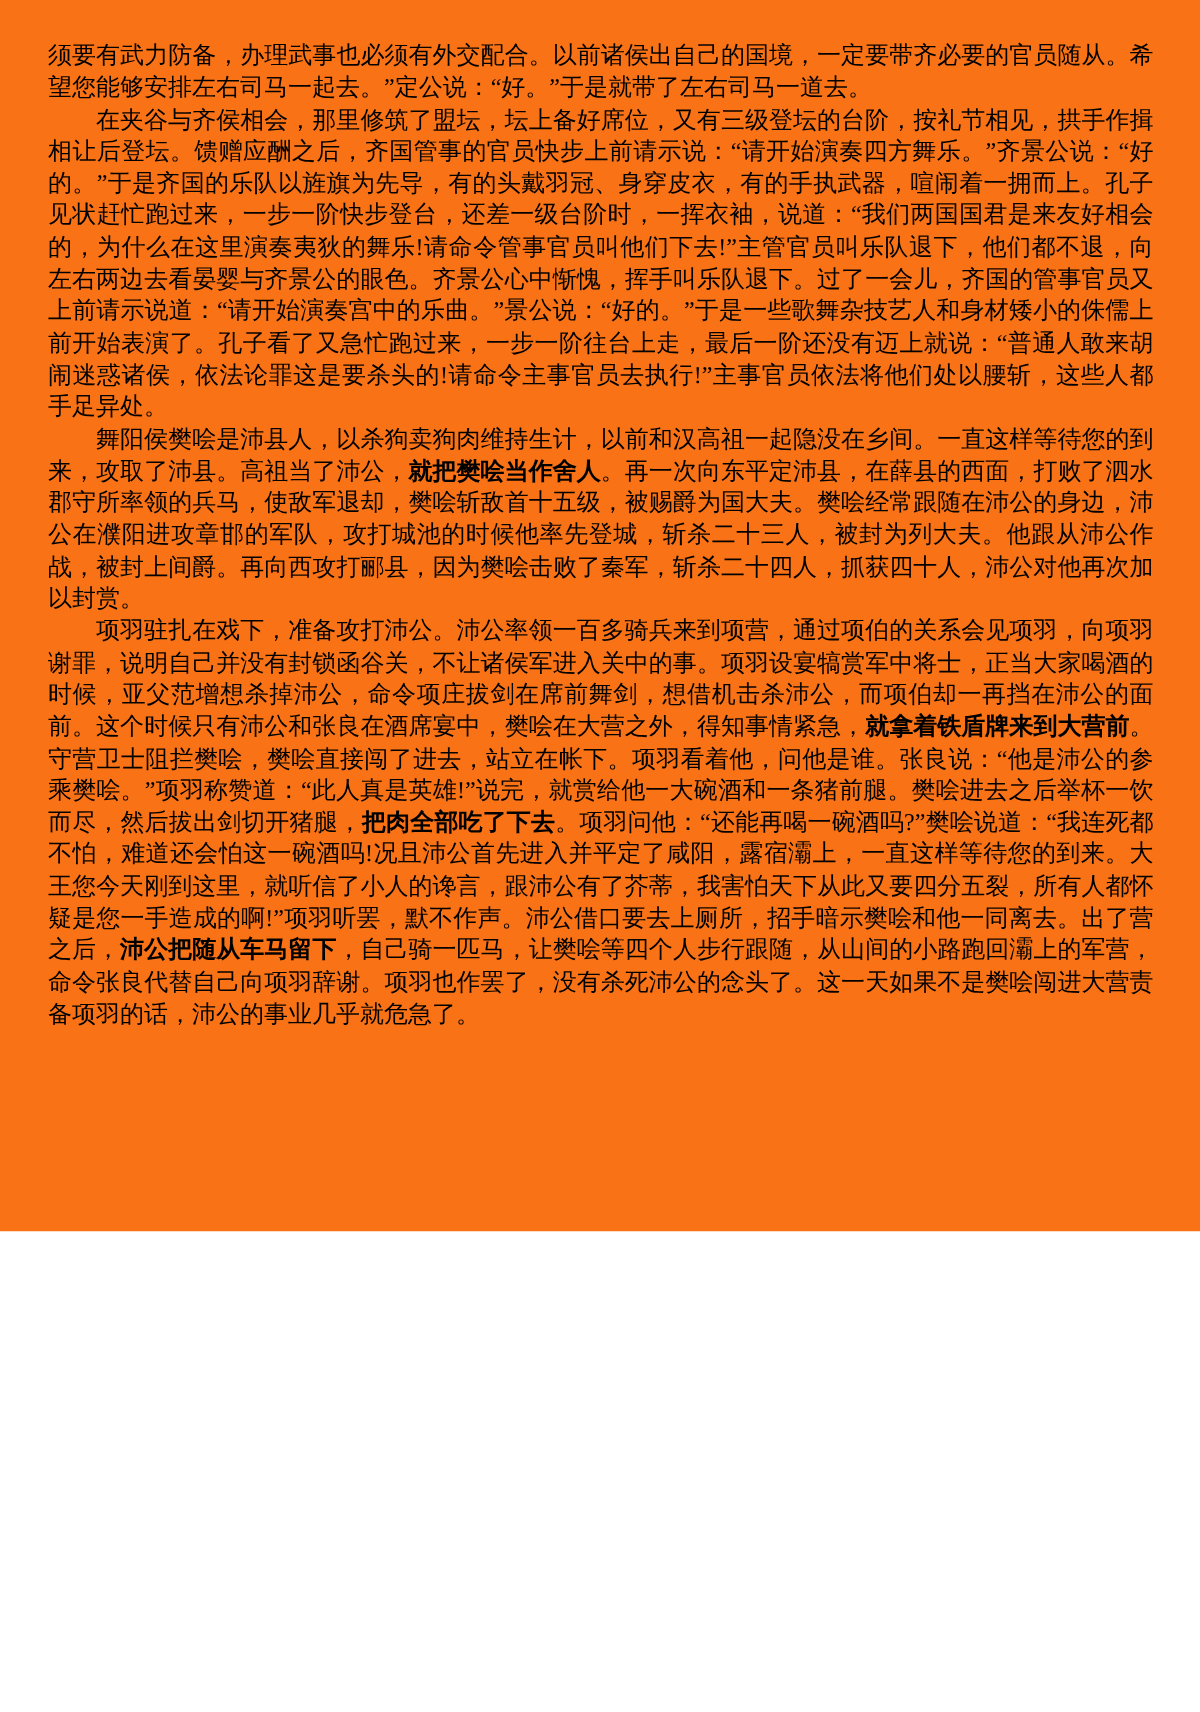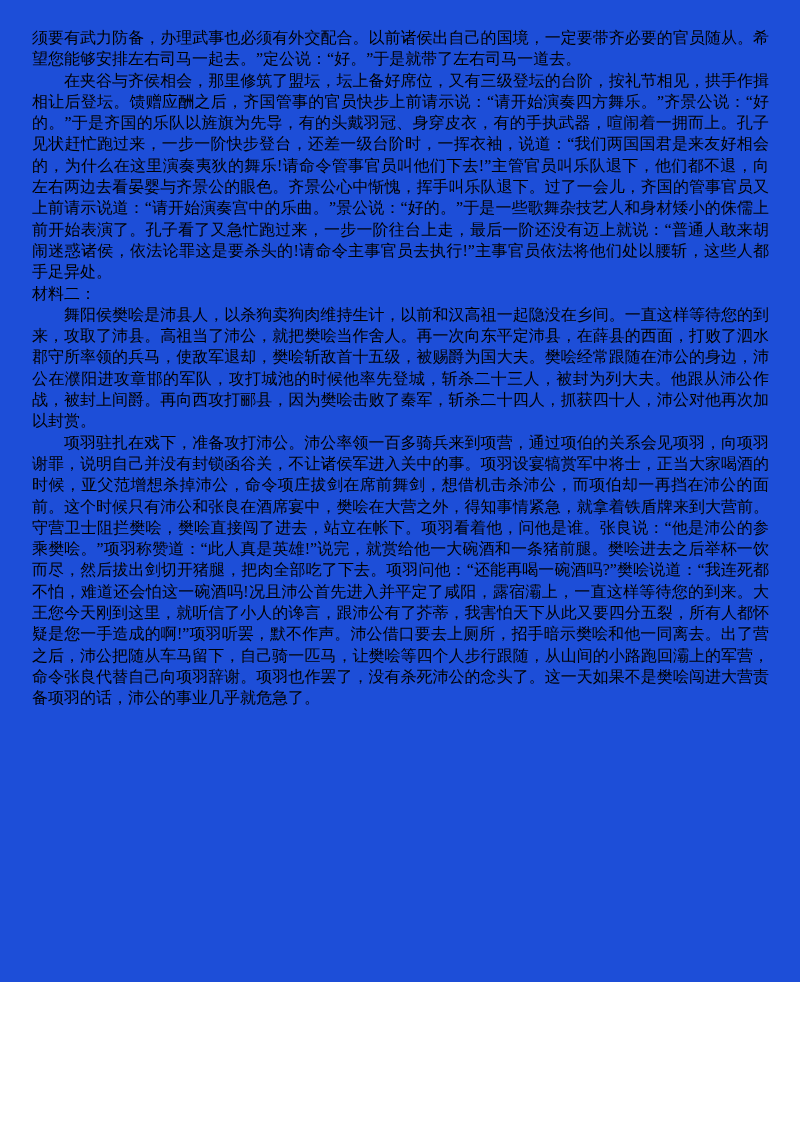--- a/index.html
+++ b/index.html
@@ -3,22 +3,22 @@
 <meta charset="utf-8">
 <style>
   html, body {
     margin: 0;
     padding: 0;
     background: #ffffff;
   }
   .page {
     position: relative;
     width: 800px;
-    height: 982px;
-    background: #1d4ed8;
+    height: 821px;
+    background: #f97316;
     overflow: hidden;
     box-sizing: border-box;
   }
   .doc-body {
     position: absolute;
     top: 27px;
     left: 32px;
     width: 737px;
     font-family: "Liberation Serif", "DejaVu Serif", serif;
     font-size: 16px;
@@ -29,27 +29,26 @@
     word-break: break-all;
   }
   .para {
     margin: 0;
     padding: 0;
   }
   .para.indent {
     text-indent: 2em;
   }
   .para b {
-    font-weight: normal;
+    font-weight: bold;
   }
 </style>
 </head>
 <body>
 
 <div class="page">
   <div class="doc-body">
       <p class="para"><span>须要有武力防备，办理武事也必须有外交配合。以前诸侯出自己的国境，一定要带齐必要的官员随从。希望您能够安排左右司马一起去。”定公说：“好。”于是就带了左右司马一道去。</span></p>
       <p class="para indent"><span>在夹谷与齐侯相会，那里修筑了盟坛，坛上备好席位，又有三级登坛的台阶，按礼节相见，拱手作揖相让后登坛。馈赠应酬之后，齐国管事的官员快步上前请示说：“请开始演奏四方舞乐。”齐景公说：“好的。”于是齐国的乐队以旌旗为先导，有的头戴羽冠、身穿皮衣，有的手执武器，喧闹着一拥而上。孔子见状赶忙跑过来，一步一阶快步登台，还差一级台阶时，一挥衣袖，说道：“我们两国国君是来友好相会的，为什么在这里演奏夷狄的舞乐!请命令管事官员叫他们下去!”主管官员叫乐队退下，他们都不退，向左右两边去看晏婴与齐景公的眼色。齐景公心中惭愧，挥手叫乐队退下。过了一会儿，齐国的管事官员又上前请示说道：“请开始演奏宫中的乐曲。”景公说：“好的。”于是一些歌舞杂技艺人和身材矮小的侏儒上前开始表演了。孔子看了又急忙跑过来，一步一阶往台上走，最后一阶还没有迈上就说：“普通人敢来胡闹迷惑诸侯，依法论罪这是要杀头的!请命令主事官员去执行!”主事官员依法将他们处以腰斩，这些人都手足异处。</span></p>
-      <p class="para"><span>材料二：</span></p>
       <p class="para indent"><span>舞阳侯樊哙是沛县人，以杀狗卖狗肉维持生计，以前和汉高祖一起隐没在乡间。一直这样等待您的到来，攻取了沛县。高祖当了沛公，</span><b>就把樊哙当作舍人</b><span>。再一次向东平定沛县，在薛县的西面，打败了泗水郡守所率领的兵马，使敌军退却，樊哙斩敌首十五级，被赐爵为国大夫。樊哙经常跟随在沛公的身边，沛公在濮阳进攻章邯的军队，攻打城池的时候他率先登城，斩杀二十三人，被封为列大夫。他跟从沛公作战，被封上间爵。再向西攻打郦县，因为樊哙击败了秦军，斩杀二十四人，抓获四十人，沛公对他再次加以封赏。</span></p>
       <p class="para indent"><span>项羽驻扎在戏下，准备攻打沛公。沛公率领一百多骑兵来到项营，通过项伯的关系会见项羽，向项羽谢罪，说明自己并没有封锁函谷关，不让诸侯军进入关中的事。项羽设宴犒赏军中将士，正当大家喝酒的时候，亚父范增想杀掉沛公，命令项庄拔剑在席前舞剑，想借机击杀沛公，而项伯却一再挡在沛公的面前。这个时候只有沛公和张良在酒席宴中，樊哙在大营之外，得知事情紧急，</span><b>就拿着铁盾牌来到大营前</b><span>。守营卫士阻拦樊哙，樊哙直接闯了进去，站立在帐下。项羽看着他，问他是谁。张良说：“他是沛公的参乘樊哙。”项羽称赞道：“此人真是英雄!”说完，就赏给他一大碗酒和一条猪前腿。樊哙进去之后举杯一饮而尽，然后拔出剑切开猪腿，</span><b>把肉全部吃了下去</b><span>。项羽问他：“还能再喝一碗酒吗?”樊哙说道：“我连死都不怕，难道还会怕这一碗酒吗!况且沛公首先进入并平定了咸阳，露宿灞上，一直这样等待您的到来。大王您今天刚到这里，就听信了小人的谗言，跟沛公有了芥蒂，我害怕天下从此又要四分五裂，所有人都怀疑是您一手造成的啊!”项羽听罢，默不作声。沛公借口要去上厕所，招手暗示樊哙和他一同离去。出了营之后，</span><b>沛公把随从车马留下</b><span>，自己骑一匹马，让樊哙等四个人步行跟随，从山间的小路跑回灞上的军营，命令张良代替自己向项羽辞谢。项羽也作罢了，没有杀死沛公的念头了。这一天如果不是樊哙闯进大营责备项羽的话，沛公的事业几乎就危急了。</span></p>
     </div>
 </div>
 
 </body></html>

